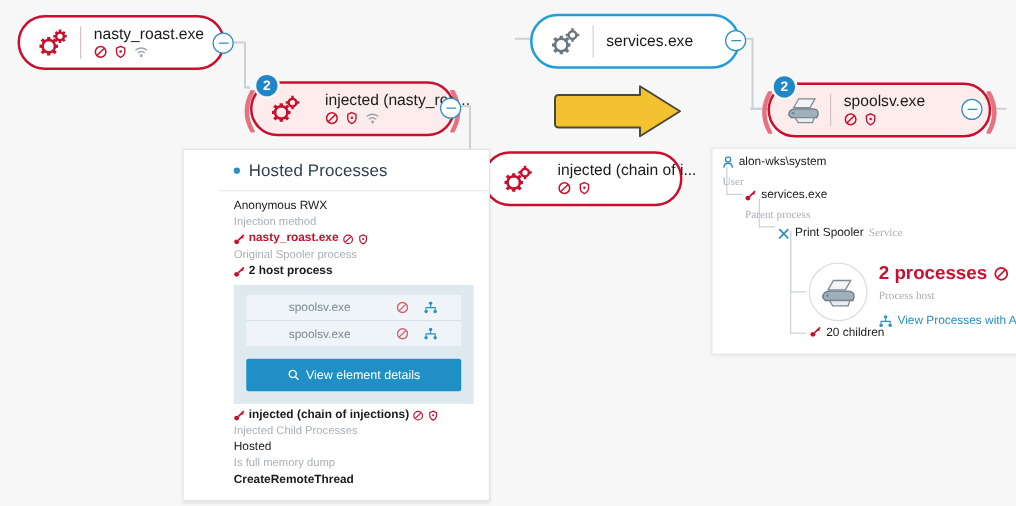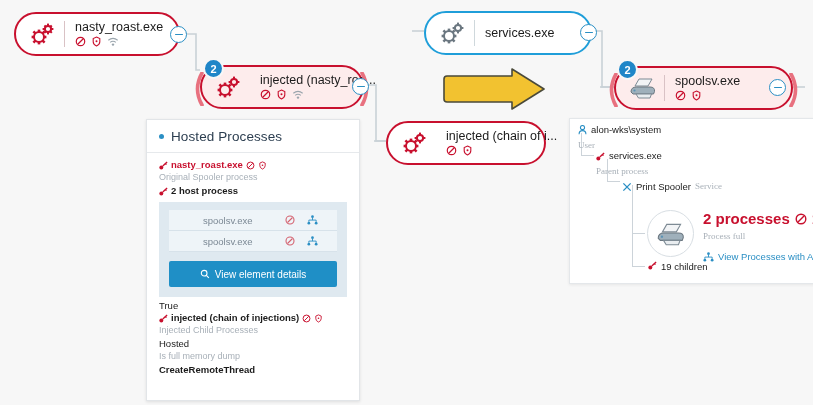--- a/index.html
+++ b/index.html
@@ -392,27 +392,31 @@
     </div>
   </div>
   <div class="collapse" style="left:769px; top:79px;"></div>
 
   <div class="arrow" style="left:440px; top:66px;">
     <svg width="110" height="46" viewBox="0 0 110 46">
       <path d="M4 13 Q4 10 7 10 L72 10 L72 3 L104 23 L72 43 L72 36 L7 36 Q4 36 4 33 Z" fill="#f2c230" stroke="#4a4a3a" stroke-width="1.6" stroke-linejoin="round"></path>
     </svg>
   </div>
 
-  <div class="card" style="left:146px; top:119px; width:214px; height:282px;">
+  <div class="card" style="left:146px; top:119px; width:246px; height:282px;padding-left:28px;">
     <div class="card-head">
       <span class="dot"></span>
       <span class="t">Hosted Processes</span>
     </div>
     <div class="card-body">
 
+      <div>
+        <div class="fval">Anonymous RWX</div>
+        <div class="flabel">Injection method</div>
+      </div>
 
       <div>
         <div class="fproc">
           <span>
             <svg width="9" height="9" viewBox="0 0 10 10">
                 <circle cx="2.6" cy="7.2" r="2.2" fill="#c8102e"></circle>
                 <path d="M4.2 5.6 L9 1" stroke="#c8102e" stroke-width="1.5" fill="none"></path>
                 <path d="M6.6 3.2 L8.6 3.6" stroke="#c8102e" stroke-width="1.3" fill="none"></path>
               </svg>
           </span>
@@ -484,21 +488,20 @@
             <svg width="10" height="10" viewBox="0 0 12 12">
                 <circle cx="5" cy="5" r="3.4" fill="none" stroke="#ffffff" stroke-width="1.3"></circle>
                 <line x1="7.6" y1="7.6" x2="10.6" y2="10.6" stroke="#ffffff" stroke-width="1.4"></line>
               </svg>
           </span>
           <span>View element details</span>
         </div>
       </div>
 
       <div>
-        <div class="fval">True</div>
       </div>
 
       <div>
         <div class="fproc">
           <span>
             <svg width="9" height="9" viewBox="0 0 10 10">
                 <circle cx="2.6" cy="7.2" r="2.2" fill="#c8102e"></circle>
                 <path d="M4.2 5.6 L9 1" stroke="#c8102e" stroke-width="1.5" fill="none"></path>
                 <path d="M6.6 3.2 L8.6 3.6" stroke="#c8102e" stroke-width="1.3" fill="none"></path>
               </svg>
@@ -593,21 +596,21 @@
         <span class="bigred">2 processes</span>
         <span>
           <svg width="12" height="12" viewBox="0 0 12 12">
               <circle cx="6" cy="6" r="4.8" fill="none" stroke="#c8102e" stroke-width="1.4"></circle>
               <line x1="3" y1="9" x2="9" y2="3" stroke="#c8102e" stroke-width="1.4"></line>
             </svg>
         </span>
         <span class="bigred">10</span>
 
       </div>
-      <span class="rlab">Process full</span>
+      <span class="rlab">Process host</span>
       <div style="display:flex; align-items:center; gap:4px; margin-top:5px;">
         <span>
           <svg width="11" height="10" viewBox="0 0 12 11">
               <circle cx="6" cy="1.8" r="1.5" fill="#2b8fc4"></circle>
               <circle cx="2" cy="9" r="1.5" fill="#2b8fc4"></circle>
               <circle cx="10" cy="9" r="1.5" fill="#2b8fc4"></circle>
               <path d="M6 3.3 L6 5.6 M2 7.5 L2 5.6 L10 5.6 L10 7.5" stroke="#2b8fc4" stroke-width="1" fill="none"></path>
             </svg>
         </span>
         <span class="rlink">View Processes with Attack Tree</span>
@@ -615,18 +618,18 @@
     </div>
 
     <div class="rrow" style="left:78px; top:142px;">
       <span>
         <svg width="9" height="9" viewBox="0 0 10 10">
             <circle cx="2.6" cy="7.2" r="2.2" fill="#c8102e"></circle>
             <path d="M4.2 5.6 L9 1" stroke="#c8102e" stroke-width="1.5" fill="none"></path>
             <path d="M6.6 3.2 L8.6 3.6" stroke="#c8102e" stroke-width="1.3" fill="none"></path>
           </svg>
       </span>
-      <span class="rval">19 children</span>
+      <span class="rval">20 children</span>
     </div>
 
   </div>
 
 </div>
 
 </body></html>

